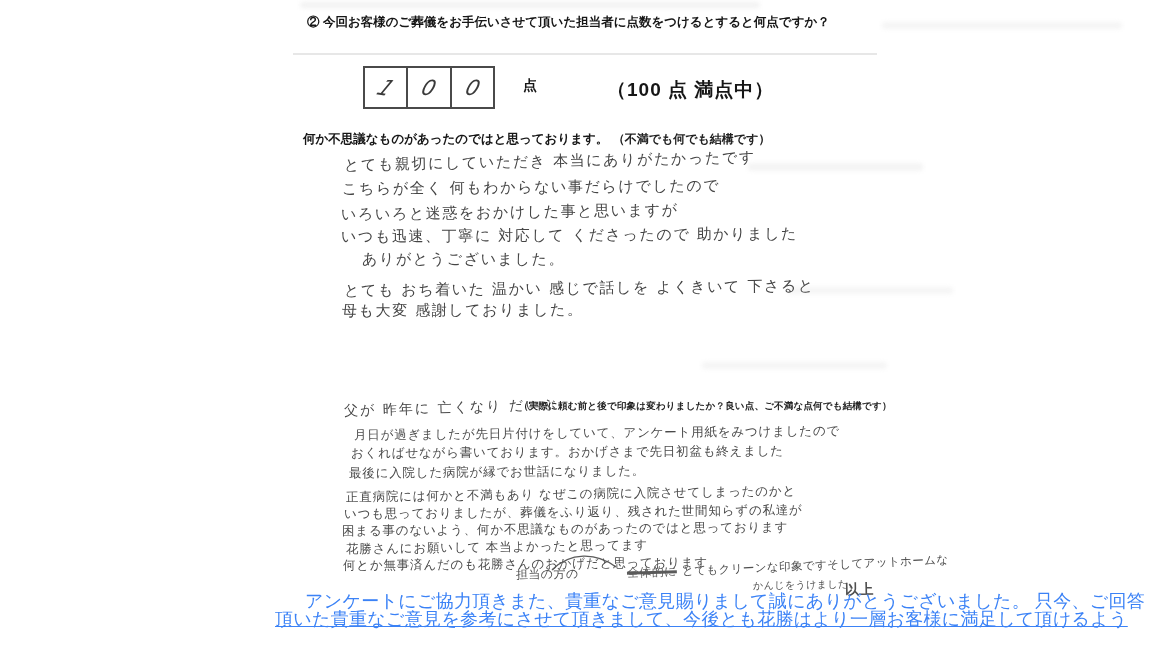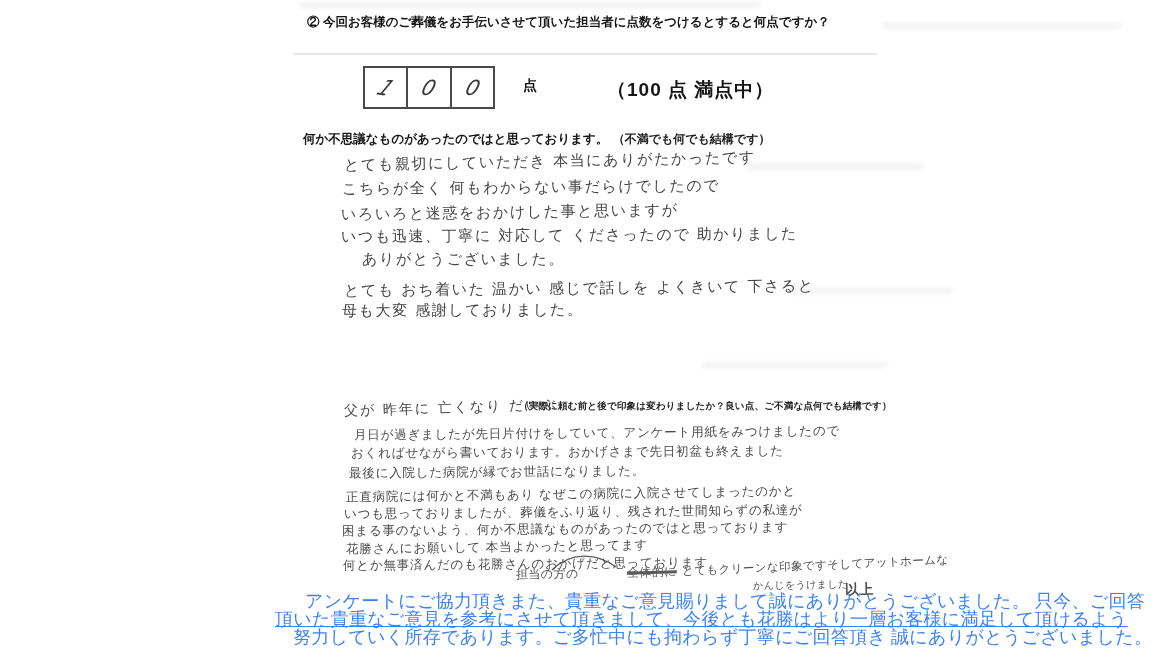--- a/index.html
+++ b/index.html
@@ -87,15 +87,14 @@
   </svg>
   <div class="abs hw3" style="left:516px;top:566px;font-size:12px;transform:rotate(-1deg);">担当の方の</div>
 
   <div class="abs hw3 strike" style="left:627px;top:564px;font-size:12px;color:#5e5e5e;transform:rotate(-2deg);">全体的に</div>
   <div class="abs hw3" style="left:682px;top:558px;font-size:11.5px;transform:rotate(-2.5deg);">とてもクリーンな印象ですそしてアットホームな</div>
   <div class="abs hw3" style="left:753px;top:578px;font-size:10px;transform:rotate(-1deg);">かんじをうけました。</div>
   <div class="abs hw3" style="left:845px;top:581px;font-size:14px;transform:rotate(-1deg);font-weight:bold;">以上</div>
 
   <div class="abs footer-line" style="left:305px;top:589px;">アンケートにご協力頂きまた、貴重なご意見賜りまして誠にありがとうございました。 只今、ご回答</div>
   <div class="abs footer-line" style="left:275px;top:607px;text-decoration:underline;">頂いた貴重なご意見を参考にさせて頂きまして、今後とも花勝はより一層お客様に満足して頂けるよう</div>
-  <div class="abs footer-line" style="left:293px;top:625px;">努力していく所存であります。ご多忙中にも拘わらず丁寧にご回答頂き 誠にありがとうございました。</div>
 
 </div>
 
 </body></html>

